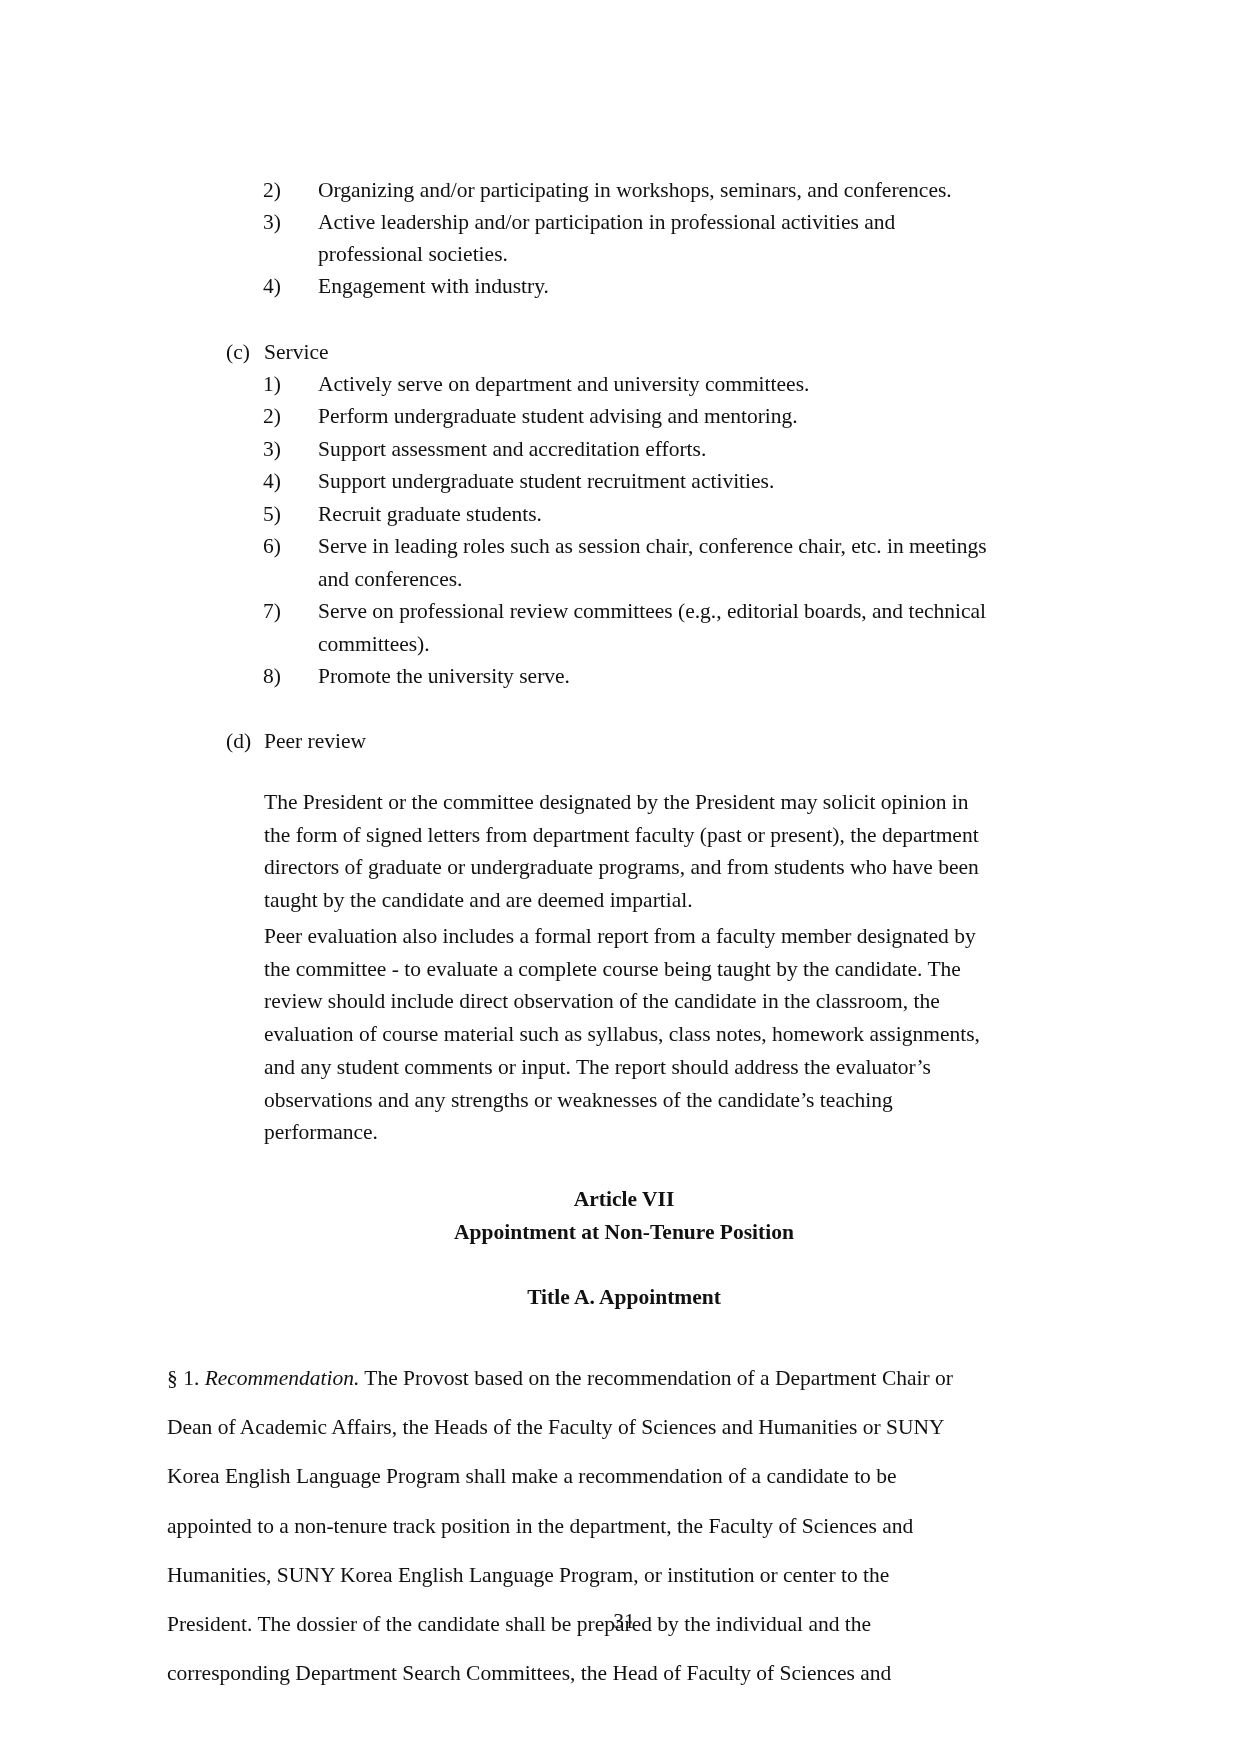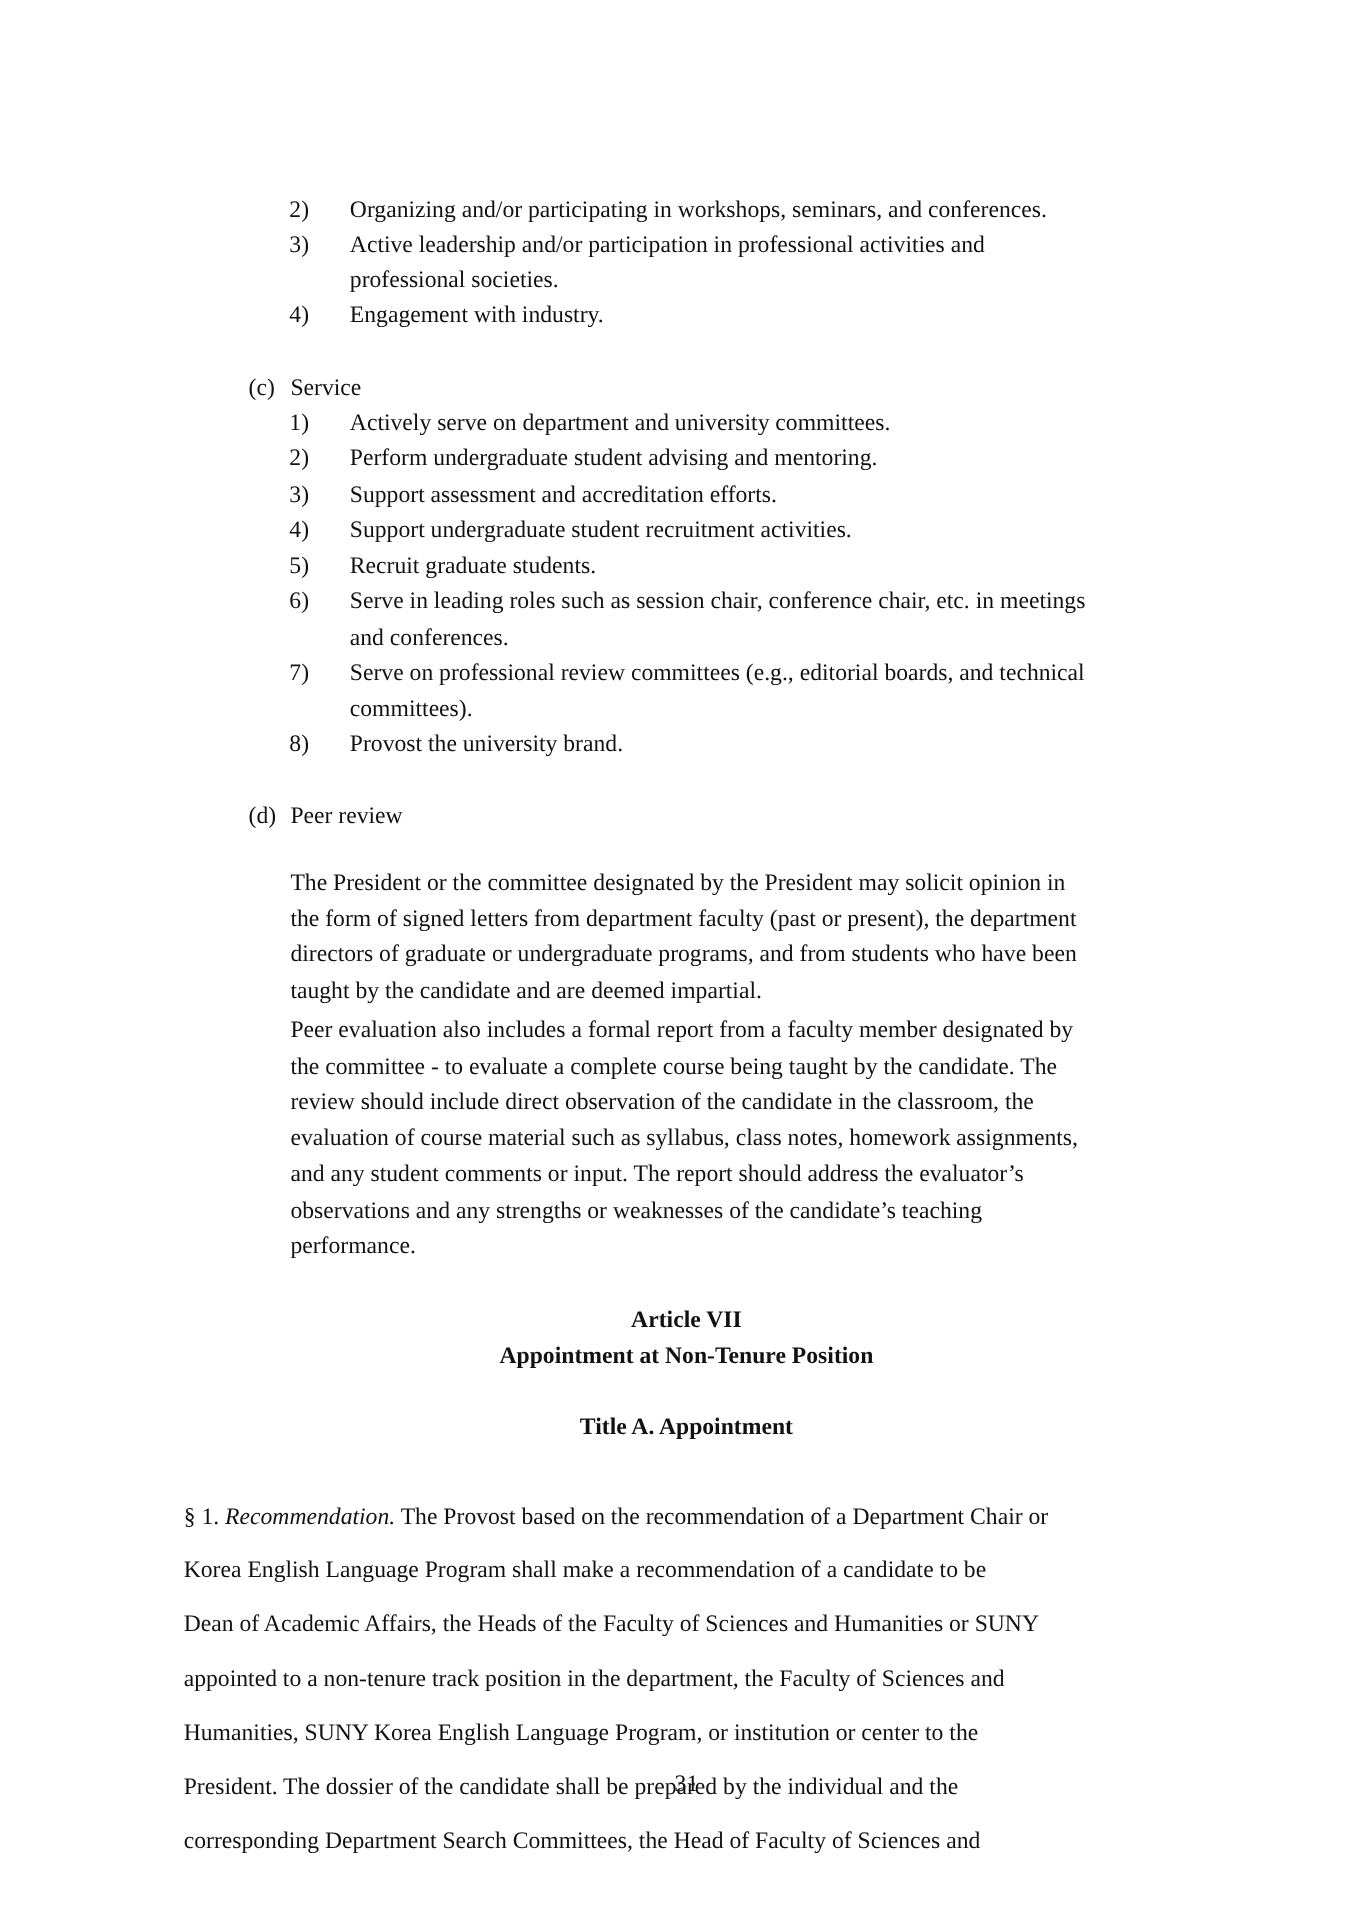--- a/index.html
+++ b/index.html
@@ -117,21 +117,21 @@
 
     <span class="num" style="top:530px">6)</span>
     <span class="item-text" style="top:530px">Serve in leading roles such as session chair, conference chair, etc. in meetings</span>
     <span class="item-text" style="top:563px">and conferences.</span>
 
     <span class="num" style="top:595px">7)</span>
     <span class="item-text" style="top:595px">Serve on professional review committees (e.g., editorial boards, and technical</span>
     <span class="item-text" style="top:628px">committees).</span>
 
     <span class="num" style="top:660px">8)</span>
-    <span class="item-text" style="top:660px">Provost the university brand.</span>
+    <span class="item-text" style="top:660px">Promote the university serve.</span>
   </div>
 
   <div>
     <span class="sec-label" style="top:725px">(d)</span>
     <span class="sec-title" style="top:725px">Peer review</span>
 
     <div class="para" style="top:786px">
       <p>The President or the committee designated by the President may solicit opinion in</p>
       <p>the form of signed letters from department faculty (past or present), the department</p>
       <p>directors of graduate or undergraduate programs, and from students who have been</p>
@@ -148,22 +148,22 @@
       <p>performance.</p>
     </div>
   </div>
 
   <div class="heading" style="top:1183px">Article VII</div>
   <div class="heading" style="top:1216px">Appointment at Non-Tenure Position</div>
   <div class="heading" style="top:1281px">Title A. Appointment</div>
 
   <div class="body-para" style="top:1346px">
     <p><span>§ 1.</span> <em>Recommendation.</em><span> The Provost based on the recommendation of a Department Chair or</span></p>
+    <p>Dean of Academic Affairs, the Heads of the Faculty of Sciences and Humanities or SUNY</p>
     <p>Korea English Language Program shall make a recommendation of a candidate to be</p>
-    <p>Dean of Academic Affairs, the Heads of the Faculty of Sciences and Humanities or SUNY</p>
     <p>appointed to a non-tenure track position in the department, the Faculty of Sciences and</p>
     <p>Humanities, SUNY Korea English Language Program, or institution or center to the</p>
     <p>President. The dossier of the candidate shall be prepared by the individual and the</p>
     <p>corresponding Department Search Committees, the Head of Faculty of Sciences and</p>
   </div>
 
   <div class="page-number">31</div>
 
 </div>
 

